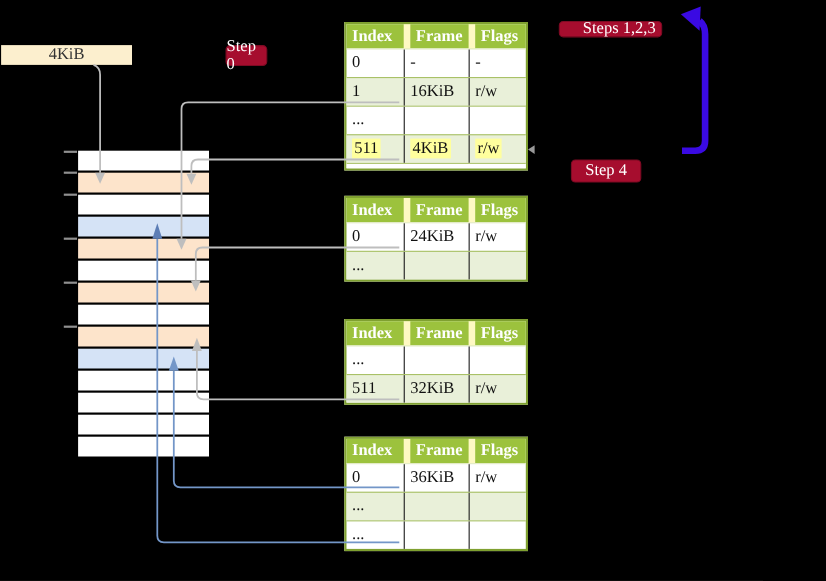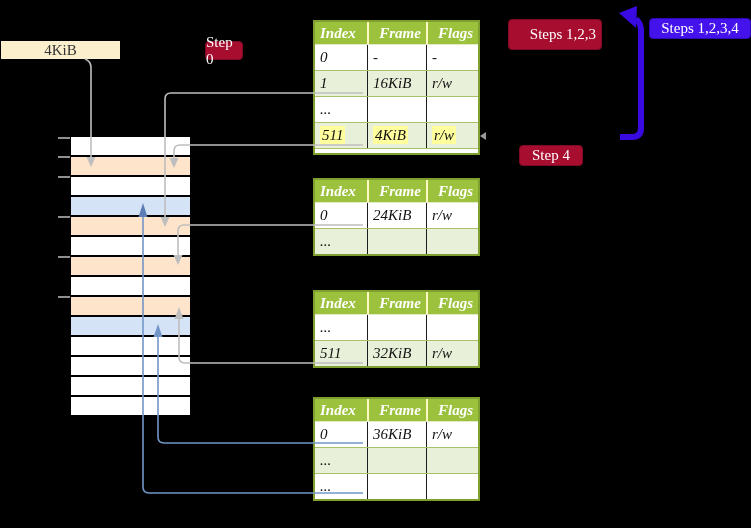--- a/index.html
+++ b/index.html
@@ -34,45 +34,44 @@
   #memcol{position:absolute;left:71px;top:137px;width:119px;height:278px;
     display:flex;flex-direction:column;row-gap:2px;}
   .mrow{height:18px;width:100%;flex:0 0 18px;}
   .mrow.white{background:#ffffff;}
   .mrow.peach{background:var(--frame-peach);}
   .mrow.blue{background:var(--frame-blue);}
   .tick{position:absolute;left:-13px;width:12px;height:2px;background:#909090;}
 
   
   .ptable{position:absolute;left:313px;width:167px;background:#fff;
-    border:2px solid var(--table-border-olive);font-style:italic;}
+    border:2px solid var(--table-border-olive);}
   .thead{display:grid;grid-template-columns:52px 59px 52px;height:22px;
     background:var(--table-header-green);}
   .hcell{color:#fff;font-weight:bold;font-size:15px;line-height:22px;padding-left:5px;}
-  .hcell + .hcell{border-left:2px solid #fef9c3;text-align:center;}
+  .hcell + .hcell{border-left:6px solid #fef9c3;}
   .trow{display:grid;grid-template-columns:52px 59px 52px;height:26px;border-top:1px solid #A9C167;}
   .trow:first-child{border-top:1px solid #E2E9C4;}
   .trow:nth-child(even){background:var(--table-row-green);}
   .tcell{font-size:15px;line-height:25px;padding-left:5px;color:#111;white-space:nowrap;overflow:hidden;}
   .tcell + .tcell{border-left:1px solid #1c1c1c;}
   .hl{background:var(--highlight-yellow);padding:1px 2px;}
   .stubrow{height:5px;background:#fff;border-top:1px solid #A9C167;}
 
   
   #overlay{position:absolute;left:0;top:0;z-index:10;pointer-events:none;}
 </style>
 </head>
 <body>
 
 <div id="stage">
 
   <div class="box-label" style="left:1px;top:41px;width:119px;height:18px;">4KiB</div>
   <div class="badge red" style="left:205px;top:41px;width:38px;height:19px;">Step 0</div>
-  <div class="badge red" style="left:508px;top:19px;width:94px;height:31px;padding-left:16px;">Steps 1,2,3</div>
-  <div class="badge blue" style="left:649px;top:18px;width:102px;height:21px;">Steps 1,2,3,4</div>
+  <div class="badge red" style="left:508px;top:19px;width:94px;height:15px;padding-left:16px;">Steps 1,2,3</div>
   <div class="badge red" style="left:519px;top:145px;width:64px;height:21px;">Step 4</div>
 
   <div id="memcol">
       <div class="mrow white"></div>
       <div class="mrow peach"></div>
       <div class="mrow white"></div>
       <div class="mrow blue"></div>
       <div class="mrow peach"></div>
       <div class="mrow white"></div>
       <div class="mrow peach"></div>

